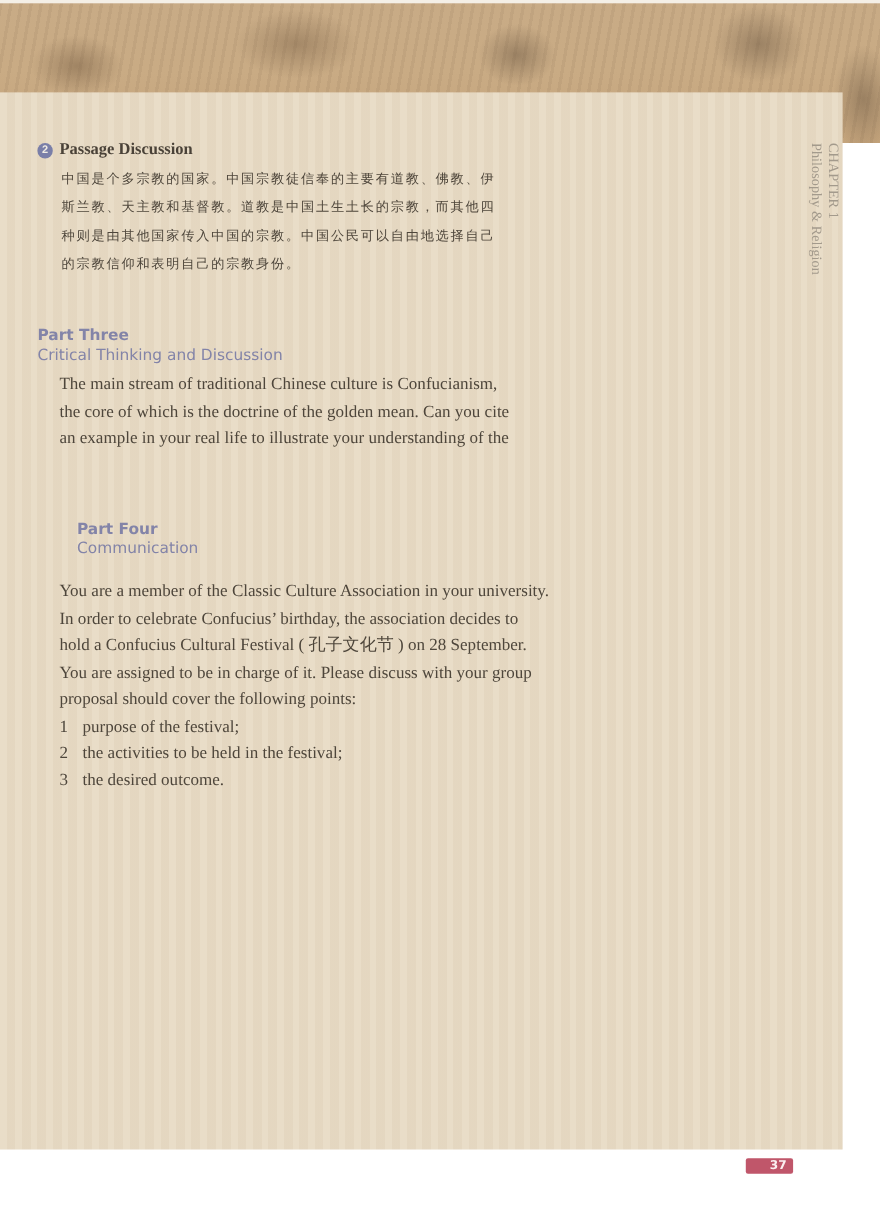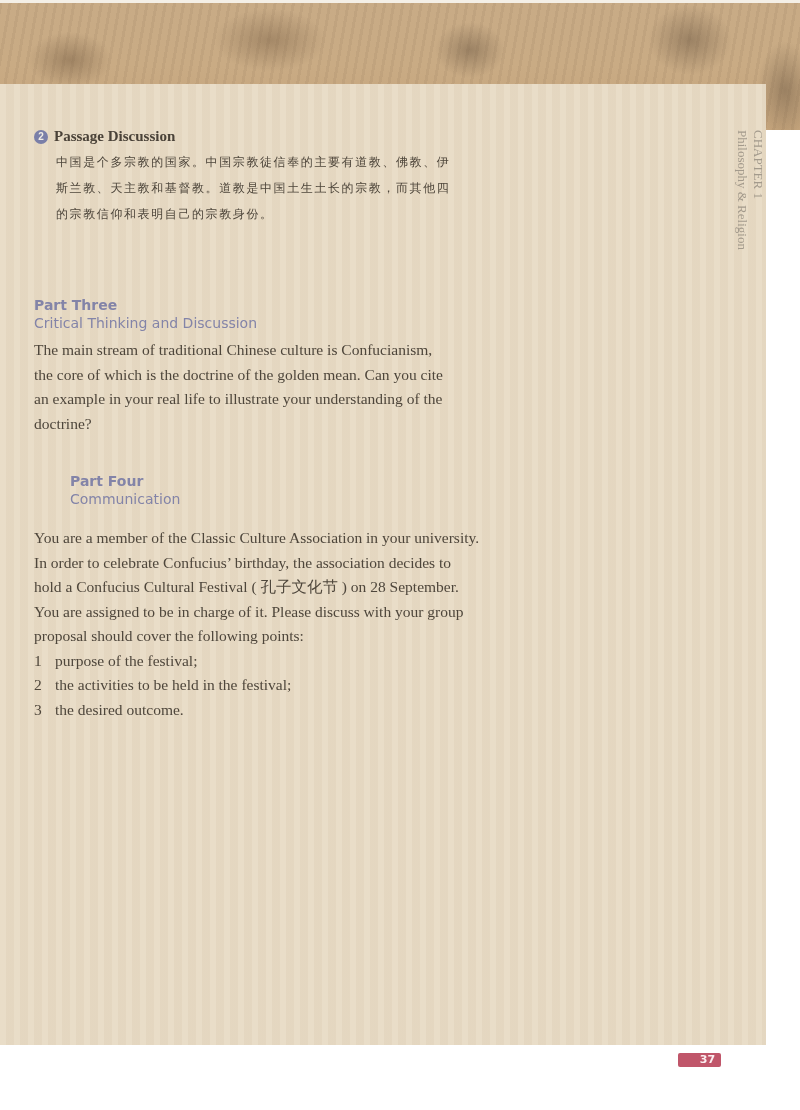--- a/index.html
+++ b/index.html
@@ -37,21 +37,21 @@
   .num-icon {
     width: 14px; height: 14px; border-radius: 50%;
     background: #7a7fa8; color: #f0ece4; font-family: "Liberation Sans", sans-serif;
     font-size: 10px; font-weight: bold; display:flex; align-items:center; justify-content:center;
   }
   .zh { top: 149px; left: 56px; width: 470px; font-size: 12px; line-height: 26px; letter-spacing: 1.6px; color:#4e463b; }
   .zh div { white-space: nowrap; }
   .part-label { font-family: "DejaVu Sans", sans-serif; color: #8384a8; font-size: 14px; line-height: 18px; }
   .part-label.bold { font-weight: bold; }
   .body-text { font-size: 15.5px; line-height: 24.5px; color: #4e463b; width: 500px; }
-  .body-text div { white-space: nowrap; }
+  .body-text div { white-space: nowrap; margin-left: 20px; }
   .list-item { display:flex; }
   .list-item .n { width: 21px; }
   .page-badge {
     position:absolute; left: 678px; top: 1053px; width: 27px; height: 14px; border-radius: 2px;
     background: #c0566a; color: #fbeef0; font-family: "DejaVu Sans", sans-serif; font-weight: bold;
     font-size: 11px; line-height: 14px; text-align: center; padding-left: 16px;
   }
 </style>
 </head>
 <body>
@@ -65,32 +65,32 @@
   <span>Philosophy &amp; Religion</span>
 </div>
 
 <div class="content pt-heading">
   <span class="num-icon">2</span>
   <span>Passage Discussion</span>
 </div>
 <div class="content zh">
   <div>中国是个多宗教的国家。中国宗教徒信奉的主要有道教、佛教、伊</div>
   <div>斯兰教、天主教和基督教。道教是中国土生土长的宗教，而其他四</div>
+  <div>种则是由其他国家传入中国的宗教。中国公民可以自由地选择自己</div>
   <div>的宗教信仰和表明自己的宗教身份。</div>
 </div>
 
 <div class="content" style="top:296px;">
   <div class="part-label bold">Part Three</div>
   <div class="part-label">Critical Thinking and Discussion</div>
 </div>
 <div class="content body-text" style="top:338px;">
   <div>The main stream of traditional Chinese culture is Confucianism,</div>
   <div>the core of which is the doctrine of the golden mean. Can you cite</div>
   <div>an example in your real life to illustrate your understanding of the</div>
-  <div>doctrine?</div>
 </div>
 
 <div class="content" style="top:472px;margin-left:36px;">
   <div class="part-label bold">Part Four</div>
   <div class="part-label">Communication</div>
 </div>
 <div class="content body-text" style="top:526px;">
   <div>You are a member of the Classic Culture Association in your university.</div>
   <div>In order to celebrate Confucius’ birthday, the association decides to</div>
   <div>hold a Confucius Cultural Festival ( 孔子文化节 ) on 28 September.</div>

